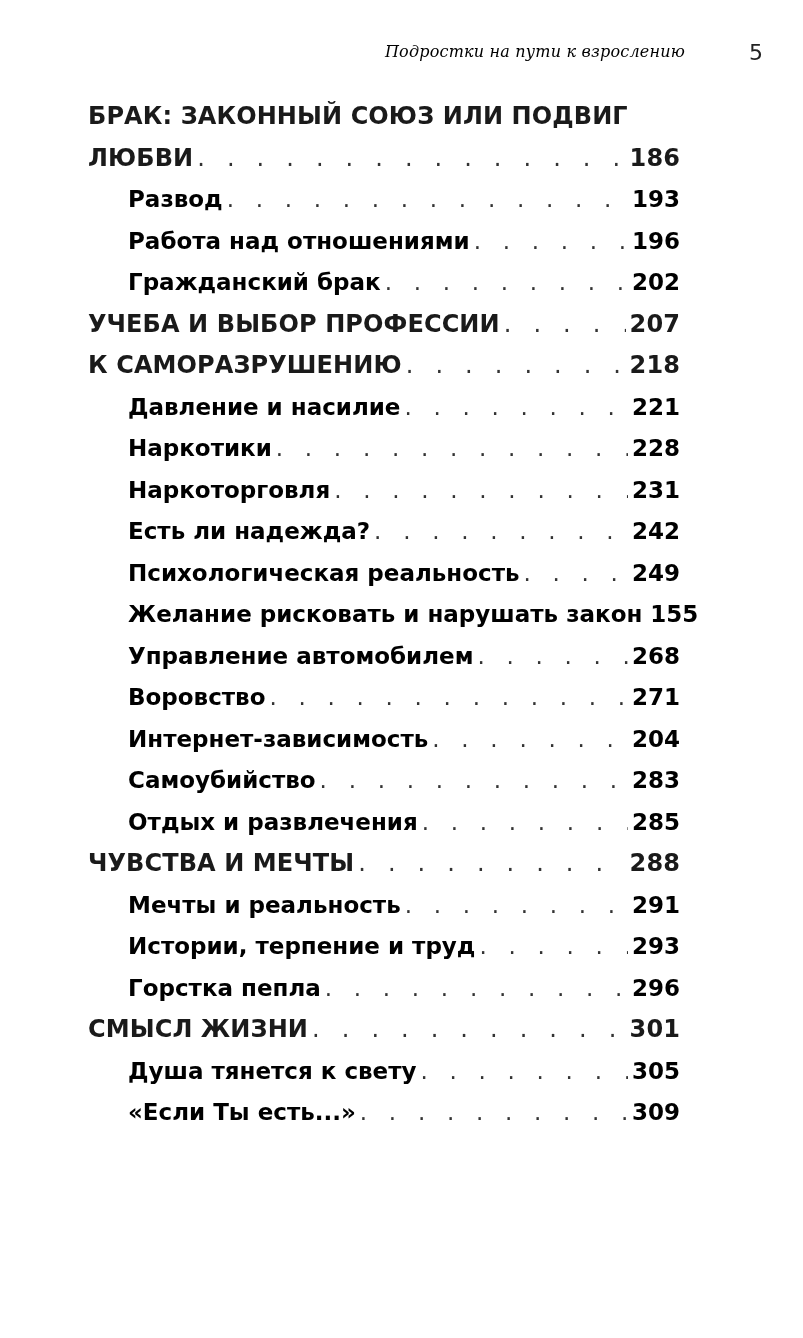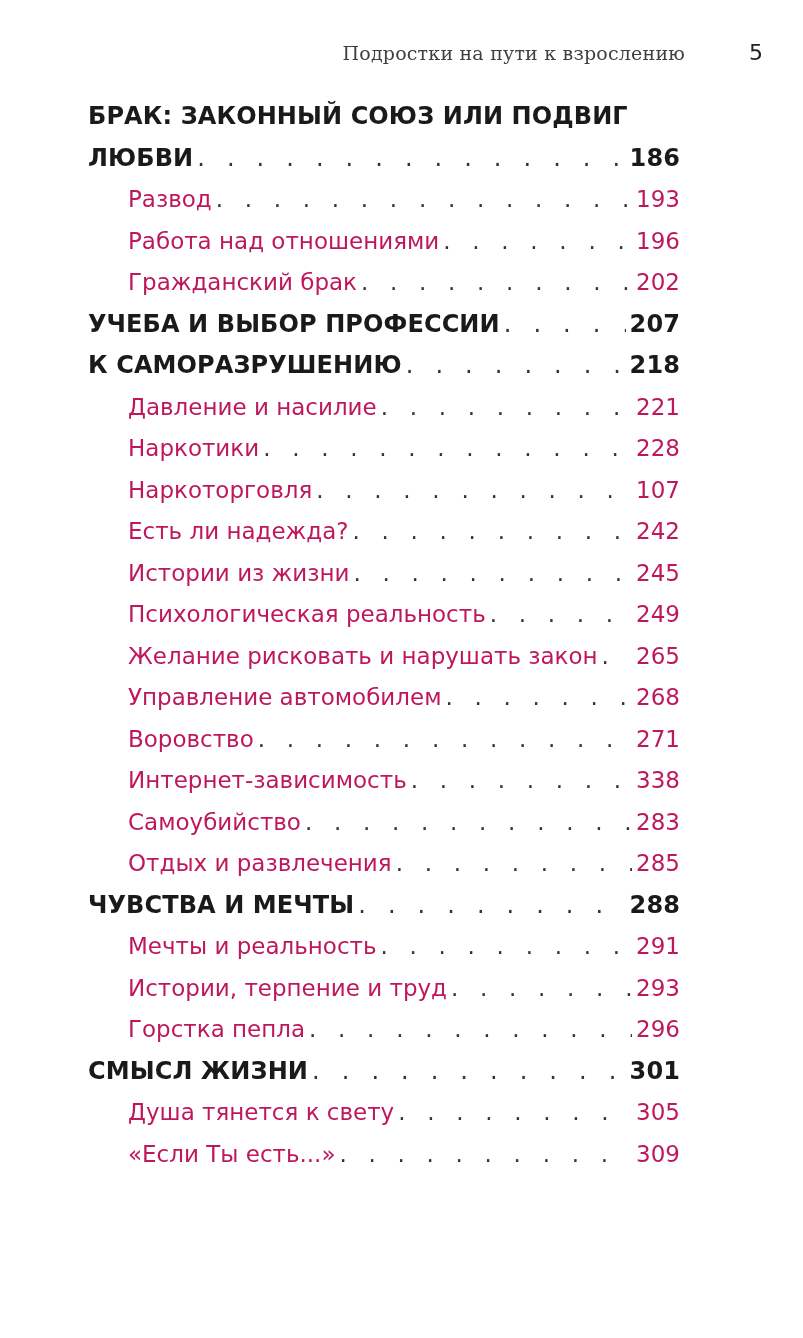--- a/index.html
+++ b/index.html
@@ -1,23 +1,23 @@
 <!DOCTYPE html>
 <html><head>
   <meta charset="utf-8">
   <style>
     html, body { margin: 0; padding: 0; background: #ffffff; }
     body { width: 803px; height: 1338px; position: relative; overflow: hidden; color: #1a1a1a; font-family: "DejaVu Sans", sans-serif; }
     .header { position: absolute; top: 38px; left: 0; width: 803px; height: 36px; }
-    .running-title { position: absolute; right: 118px; top: 4px; font-family: "DejaVu Serif", serif; font-size: 19px; color: #404040; letter-spacing: 0.2px; }
+    .running-title { position: absolute; right: 118px; top: 4px; font-family: "DejaVu Serif", serif; font-style: italic; font-size: 16px; color: #000000; letter-spacing: 0.2px; }
     .page-number { position: absolute; right: 40px; top: 2px; font-family: "DejaVu Sans", sans-serif; font-size: 22px; color: #222; }
     .toc { position: absolute; top: 96px; left: 88px; width: 592px; }
     .row { display: flex; align-items: flex-start; height: 41.5px; line-height: 41.5px; font-size: 23px; white-space: nowrap; }
     .row.chapter { font-weight: 600; font-size: 24px; letter-spacing: 0.1px; }
-    .row.sub { padding-left: 40px; font-weight: 400; color: #be185d; }
+    .row.sub { padding-left: 40px; font-weight: 700; color: #000000; }
     .row .title { flex: 0 0 auto; }
     .row .dots { flex: 1 1 auto; overflow: hidden; margin: 0 4px; color: #333; letter-spacing: 7.2px; font-weight: 400; }
     .row .dots::before { content: ". . . . . . . . . . . . . . . . . . . . . . . . . . . . . . . . . . . . . . . . . . . . . . . . . . . . . . . . . . . . . . . . . . . . . . . . . . . . . . . . . ."; }
     .row .page { flex: 0 0 auto; text-align: right; }
     .row.nodots .dots { visibility: hidden; }
   </style>
 </head>
 <body>
 
 <div class="header">
@@ -67,56 +67,51 @@
       <span class="page">221</span>
     </div>
   <div class="row sub">
       <span class="title">Наркотики</span>
       <span class="dots"></span>
       <span class="page">228</span>
     </div>
   <div class="row sub">
       <span class="title">Наркоторговля</span>
       <span class="dots"></span>
-      <span class="page">107</span>
+      <span class="page">231</span>
     </div>
   <div class="row sub">
       <span class="title">Есть ли надежда?</span>
       <span class="dots"></span>
       <span class="page">242</span>
-    </div>
-  <div class="row sub">
-      <span class="title">Истории из жизни</span>
-      <span class="dots"></span>
-      <span class="page">245</span>
     </div>
   <div class="row sub">
       <span class="title">Психологическая реальность</span>
       <span class="dots"></span>
       <span class="page">249</span>
     </div>
   <div class="row sub">
       <span class="title">Желание рисковать и нарушать закон</span>
       <span class="dots"></span>
-      <span class="page">265</span>
+      <span class="page">155</span>
     </div>
   <div class="row sub">
       <span class="title">Управление автомобилем</span>
       <span class="dots"></span>
       <span class="page">268</span>
     </div>
   <div class="row sub">
       <span class="title">Воровство</span>
       <span class="dots"></span>
       <span class="page">271</span>
     </div>
   <div class="row sub">
       <span class="title">Интернет-зависимость</span>
       <span class="dots"></span>
-      <span class="page">338</span>
+      <span class="page">204</span>
     </div>
   <div class="row sub">
       <span class="title">Самоубийство</span>
       <span class="dots"></span>
       <span class="page">283</span>
     </div>
   <div class="row sub">
       <span class="title">Отдых и развлечения</span>
       <span class="dots"></span>
       <span class="page">285</span>

